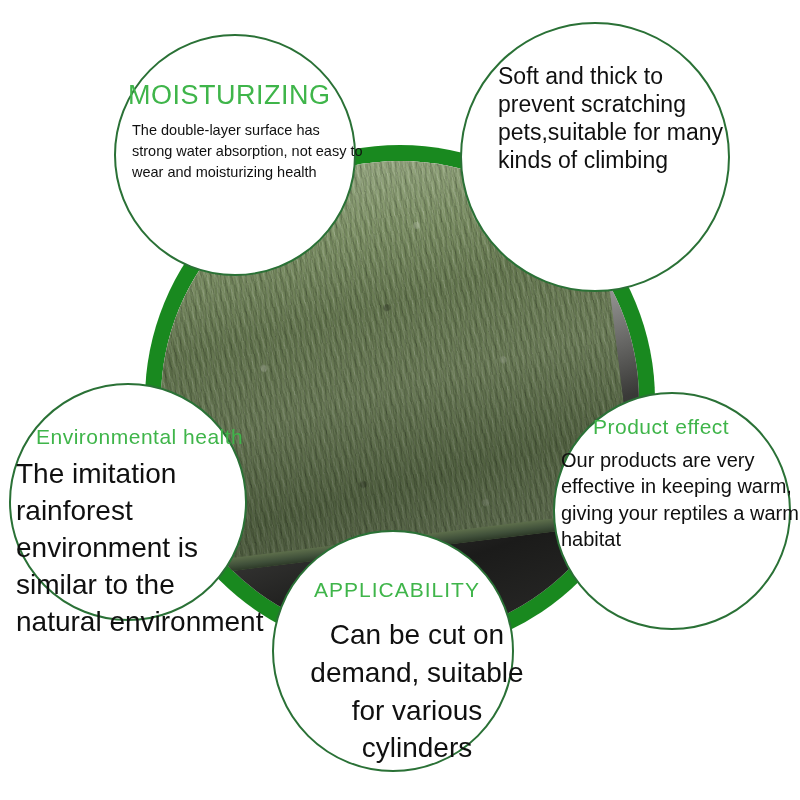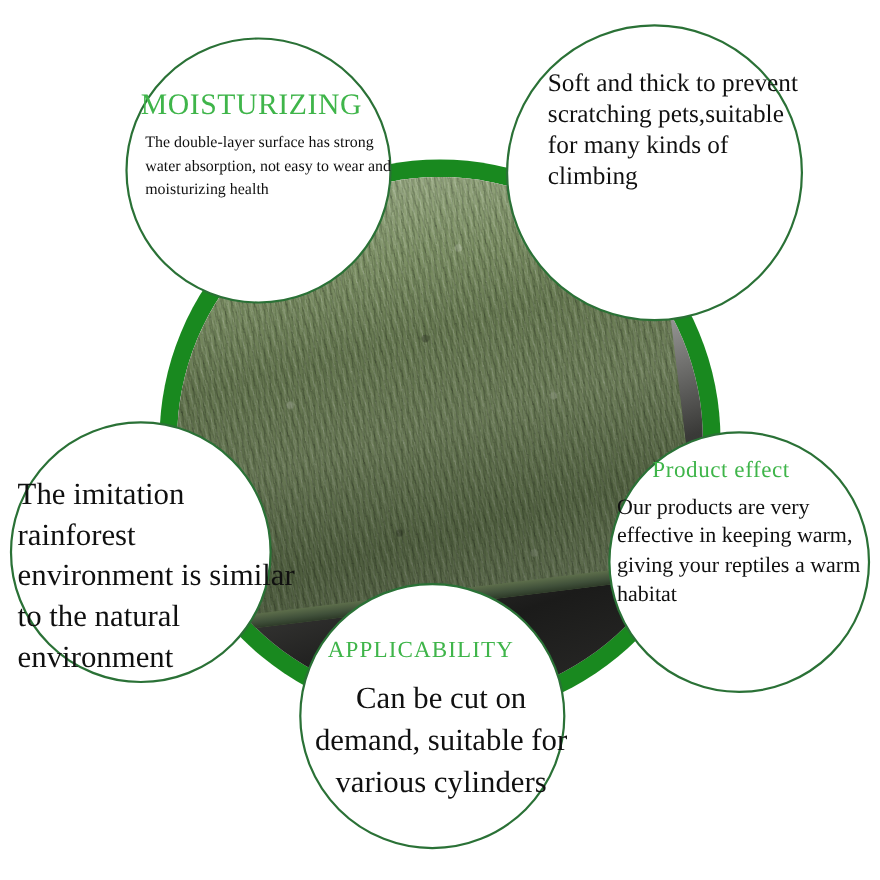--- a/index.html
+++ b/index.html
@@ -7,21 +7,21 @@
     margin: 0;
     padding: 0;
     background: #ffffff;
   }
   #stage {
     position: relative;
     width: 800px;
     height: 800px;
     background: #ffffff;
     overflow: hidden;
-    font-family: Liberation Serif, serif;
+    font-family: Liberation Sans, sans-serif;
   }
 
   
   #hub {
     position: absolute;
     left: 145px;
     top: 145px;
     width: 510px;
     height: 510px;
     border-radius: 50%;
@@ -137,21 +137,21 @@
   #txt-soft .b-body  { font-size: 23px; line-height: 1.22; padding: 6px 0 0 20px; }
 
   #txt-environment { left: 10px; top: 425px; width: 258px; }
   #txt-environment .b-title { font-size: 21px; padding-left: 26px; }
   #txt-environment .b-body  { font-size: 28px; line-height: 1.32; padding: 7px 0 0 6px; }
 
   #txt-product { left: 555px; top: 415px; width: 250px; }
   #txt-product .b-title { font-size: 21px; padding-left: 38px; }
   #txt-product .b-body  { font-size: 20px; line-height: 1.32; padding: 8px 0 0 6px; }
 
-  #txt-applicability { left: 272px; top: 578px; width: 250px; }
+  #txt-applicability { left: 288px; top: 578px; width: 250px; }
   #txt-applicability .b-title { font-size: 21px; padding-left: 26px; letter-spacing: 1px; }
   #txt-applicability .b-body  { font-size: 28px; line-height: 1.35; padding: 14px 0 0 8px; text-align: center; }
 </style>
 </head>
 <body>
 
 <div id="stage">
 
   <div id="hub">
     <div id="hub-inner">
@@ -172,20 +172,21 @@
   <div class="bubble-text" id="txt-moisturizing">
     <div class="b-title">MOISTURIZING</div>
     <div class="b-body">The double-layer surface has strong water absorption, not easy to wear and moisturizing health</div>
   </div>
 
   <div class="bubble-text" id="txt-soft">
     <div class="b-body">Soft and thick to prevent scratching pets,suitable for many kinds of climbing</div>
   </div>
 
   <div class="bubble-text" id="txt-environment">
+    <div class="b-title">Environmental health</div>
     <div class="b-body">The imitation rainforest environment is similar to the natural environment</div>
   </div>
 
   <div class="bubble-text" id="txt-product">
     <div class="b-title">Product effect</div>
     <div class="b-body">Our products are very effective in keeping warm, giving your reptiles a warm habitat</div>
   </div>
 
   <div class="bubble-text" id="txt-applicability">
     <div class="b-title">APPLICABILITY</div>

